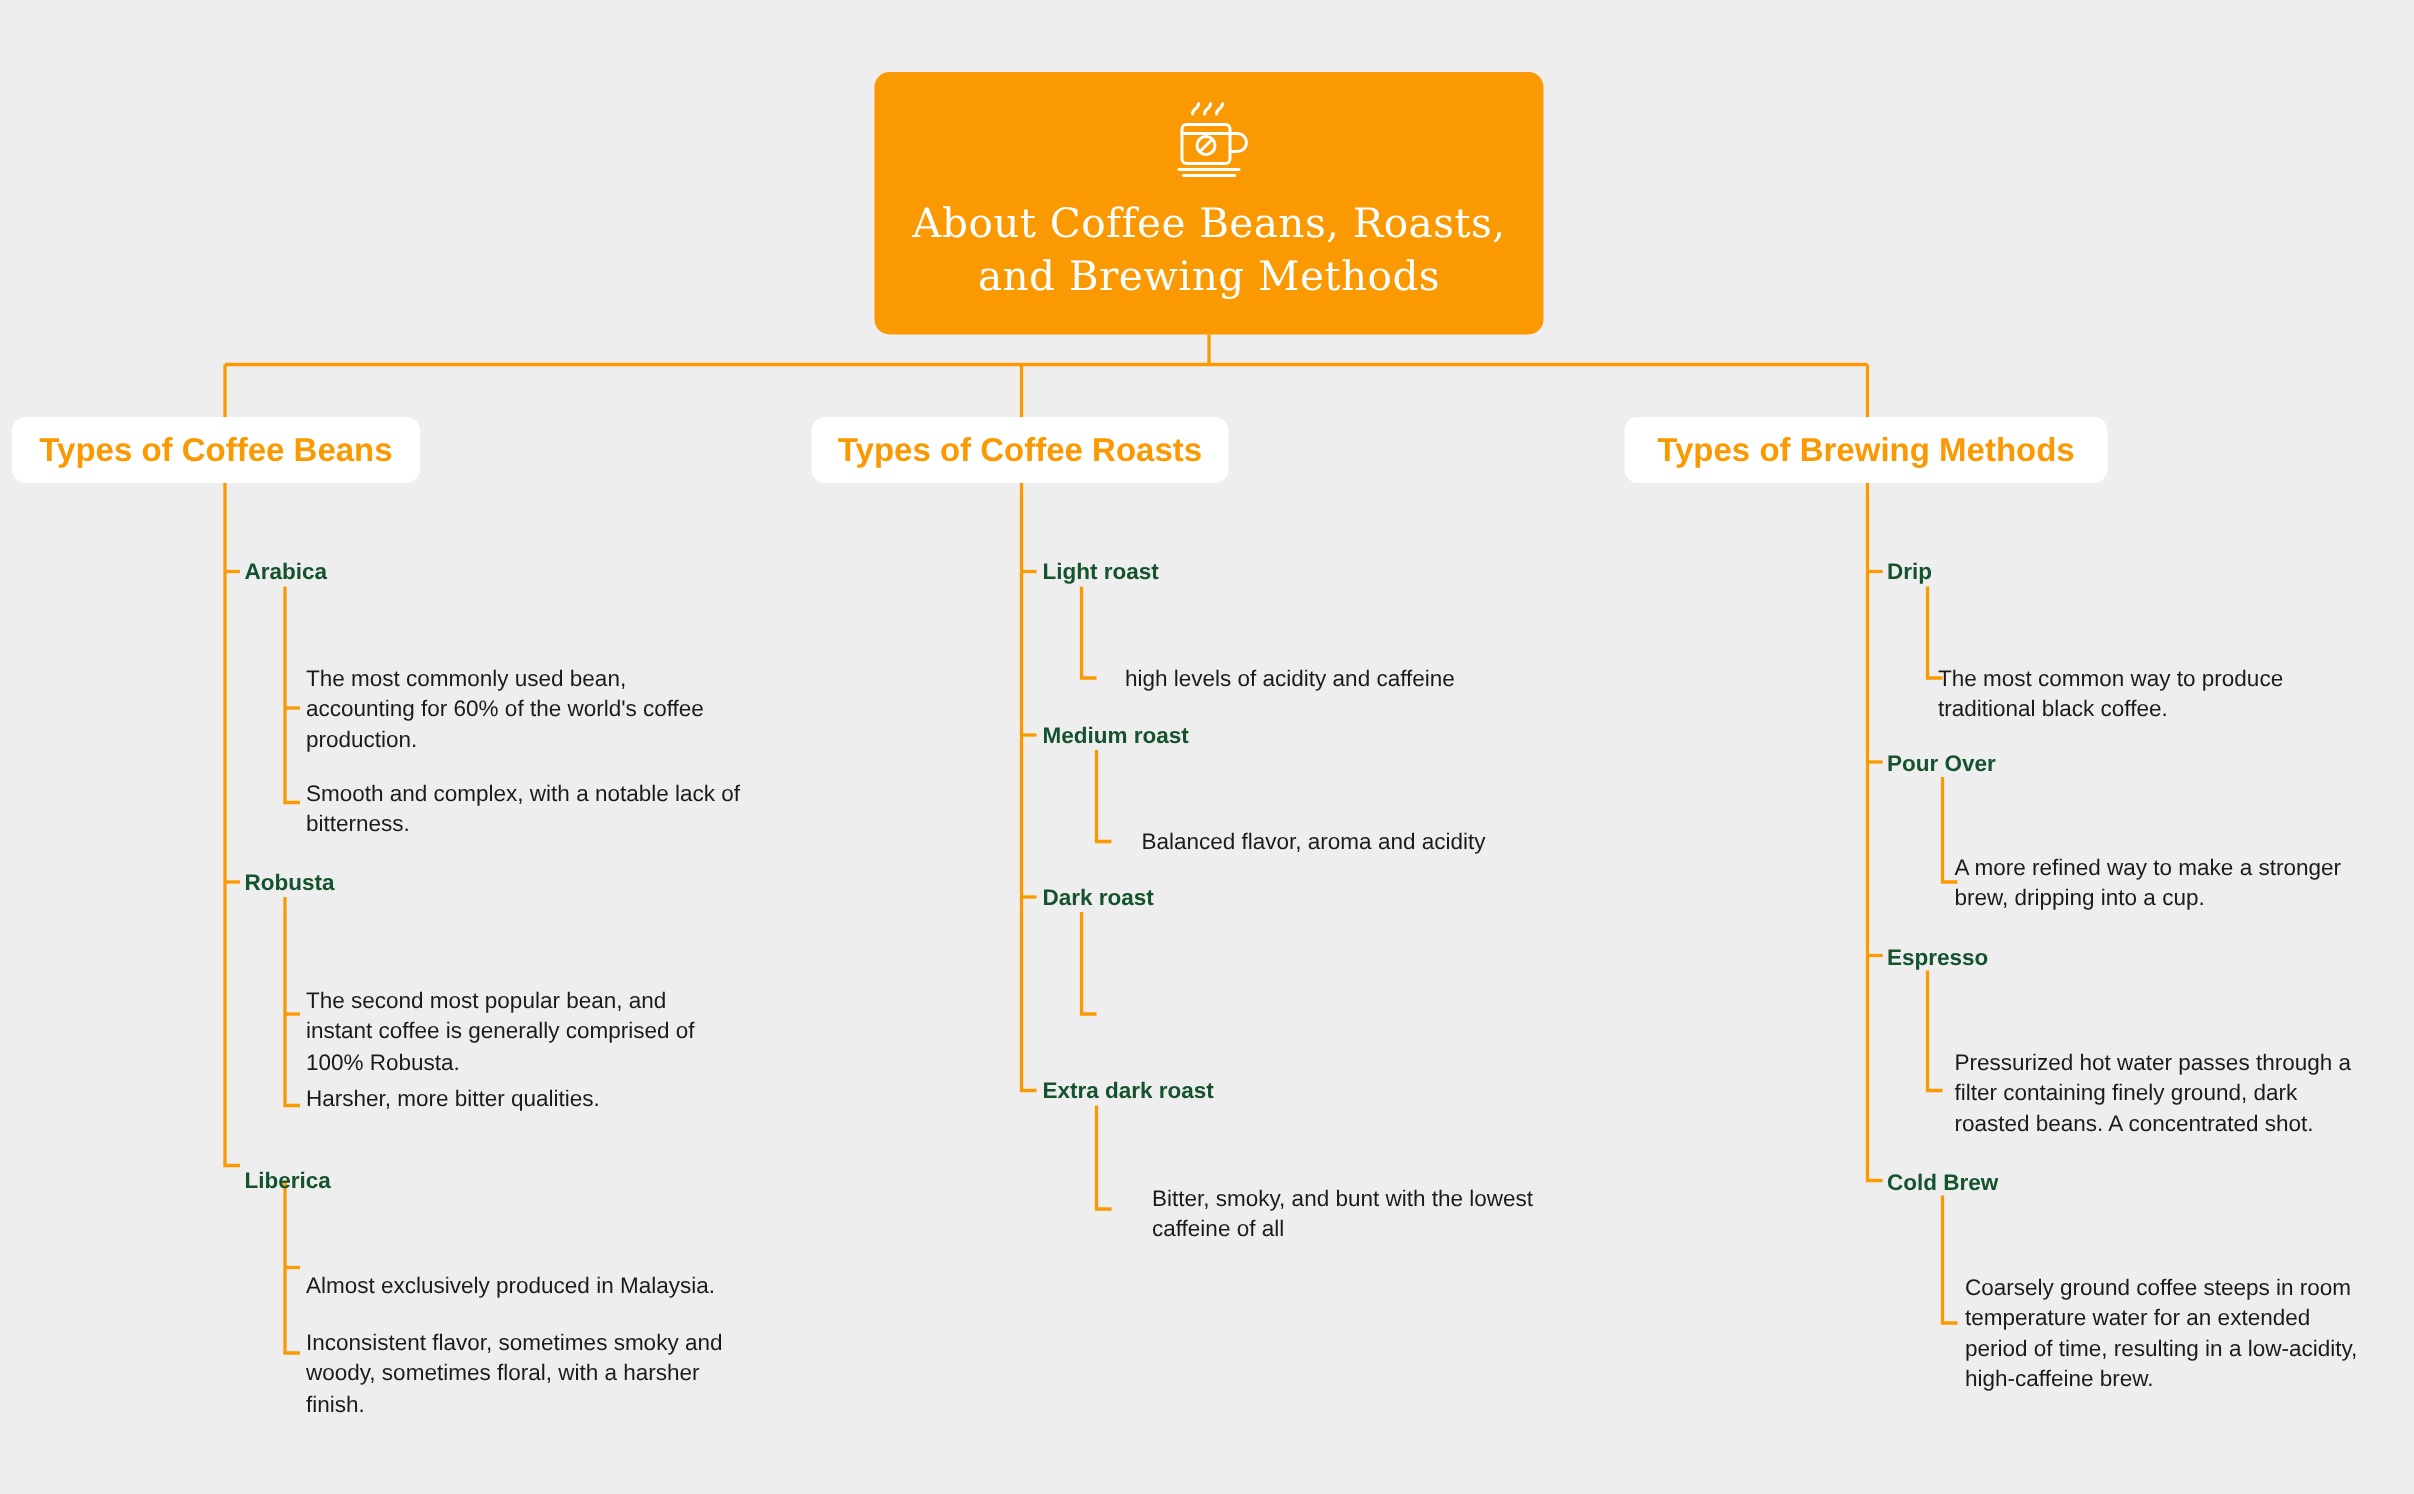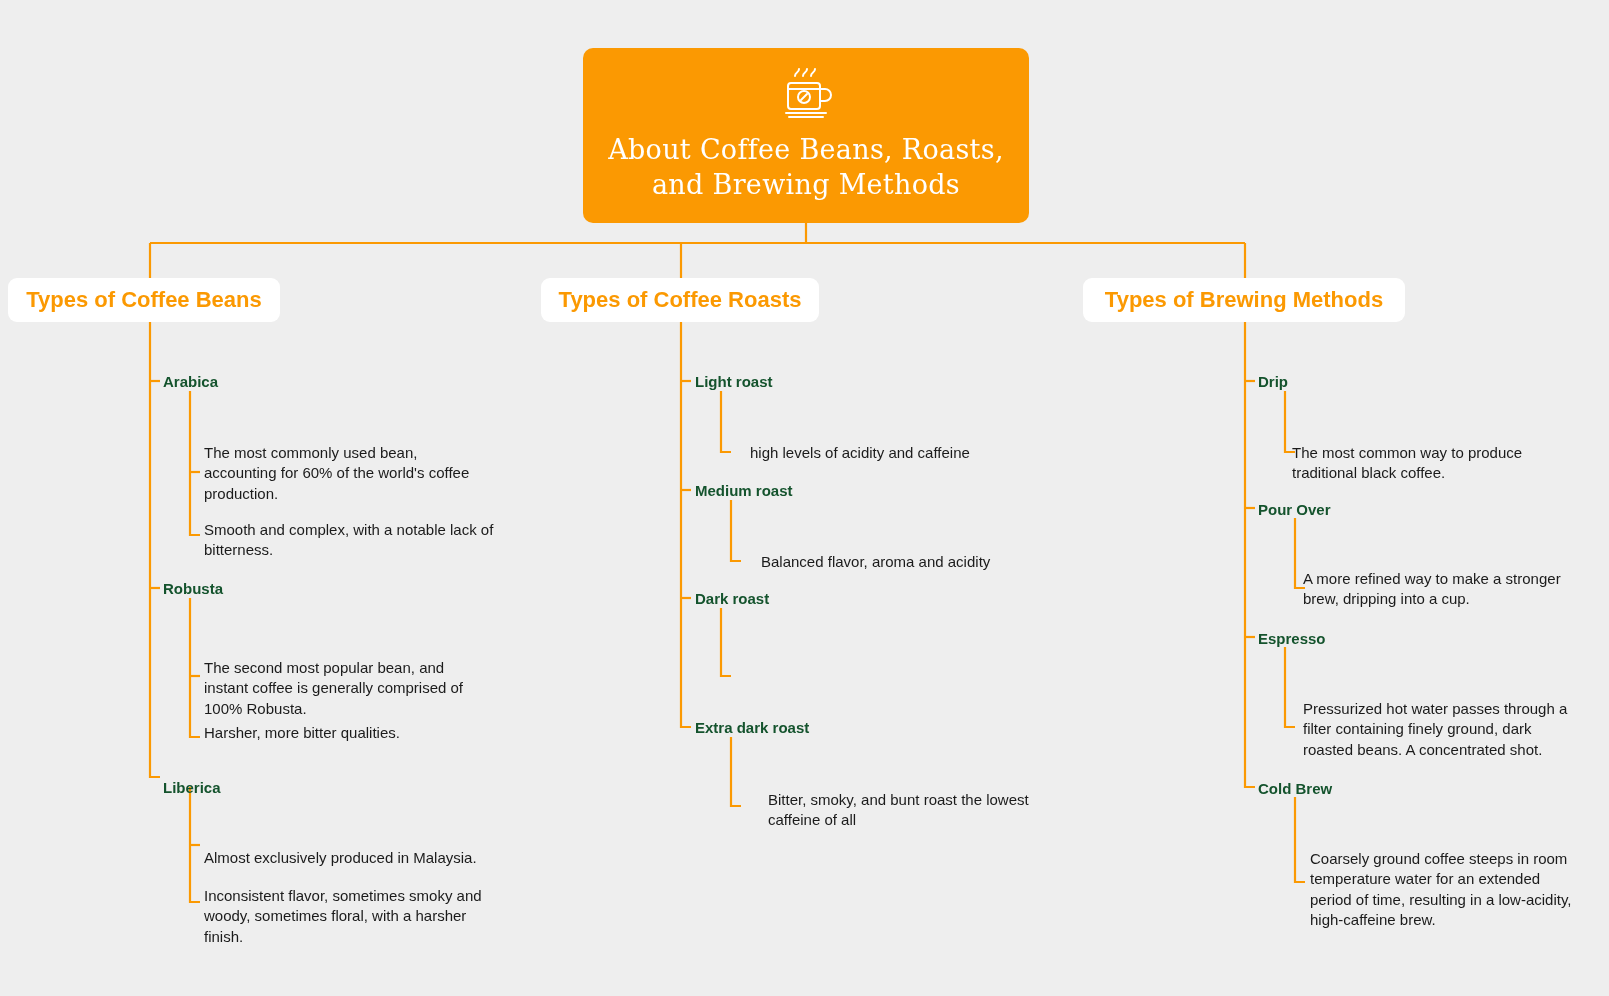--- a/index.html
+++ b/index.html
@@ -189,21 +189,21 @@
 
   <div class="topic-label" style="left:695px; top:373px;">Light roast</div>
   <div class="leaf-text" style="left:750px; top:443px; width:300px;">high levels of acidity and caffeine</div>
 
   <div class="topic-label" style="left:695px; top:482px;">Medium roast</div>
   <div class="leaf-text" style="left:761px; top:552px; width:300px;">Balanced flavor, aroma and acidity</div>
 
   <div class="topic-label" style="left:695px; top:590px;">Dark roast</div>
 
   <div class="topic-label" style="left:695px; top:719px;">Extra dark roast</div>
-  <div class="leaf-text" style="left:768px; top:790px; width:290px;">Bitter, smoky, and bunt roast the lowest caffeine of all</div>
+  <div class="leaf-text" style="left:768px; top:790px; width:290px;">Bitter, smoky, and bunt with the lowest caffeine of all</div>
 
   <div class="topic-label" style="left:1258px; top:373px;">Drip</div>
   <div class="leaf-text" style="left:1292px; top:443px; width:260px;">The most common way to produce traditional black coffee.</div>
 
   <div class="topic-label" style="left:1258px; top:501px;">Pour Over</div>
   <div class="leaf-text" style="left:1303px; top:569px; width:285px;">A more refined way to make a stronger brew, dripping into a cup.</div>
 
   <div class="topic-label" style="left:1258px; top:630px;">Espresso</div>
   <div class="leaf-text" style="left:1303px; top:699px; width:282px;">Pressurized hot water passes through a filter containing finely ground, dark roasted beans. A concentrated shot.</div>
 

